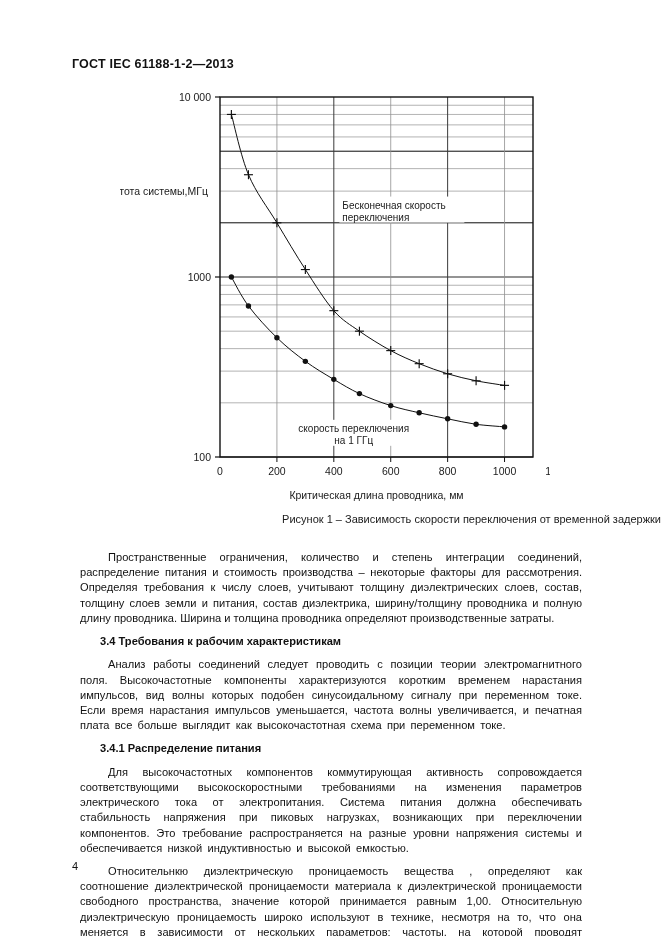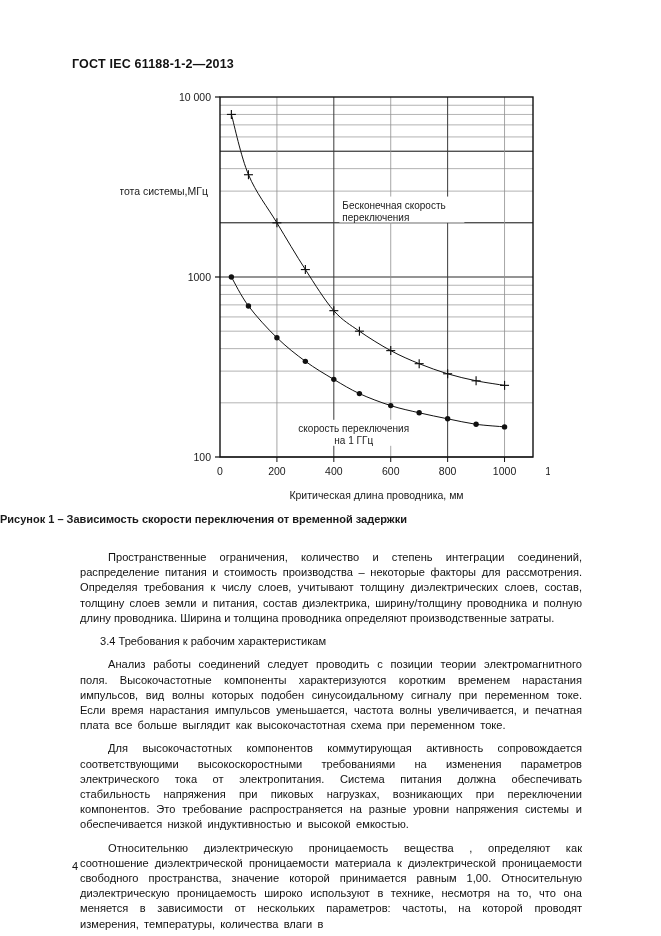--- a/index.html
+++ b/index.html
@@ -35,24 +35,23 @@
     left: 120px;
     top: 85px;
     width: 430px;
     height: 420px;
   }
   .fig-caption {
     position: absolute;
     left: 0;
     top: 513px;
     width: 661px;
-    text-align: left;
+    text-align: right;
     font-size: 11px;
     color: #1a1a1a;
-    font-weight: bold;
   }
   .body-text {
     position: absolute;
     left: 72px;
     top: 542px;
     width: 518px;
     font-size: 11.1px;
     line-height: 15.2px;
     text-align: justify;
     color: #111;
@@ -62,21 +61,21 @@
     text-indent: 28px;
     text-align: justify;
     text-justify: inter-word;
   }
   .body-text p.wide {
     word-spacing: 2.2px;
   }
   .body-text h4 {
     margin: 0;
     font-size: 11.1px;
-    font-weight: normal;
+    font-weight: bold;
     text-indent: 28px;
     line-height: 15.4px;
   }
   .page-number {
     position: absolute;
     left: 72px;
     top: 860px;
     font-size: 11px;
     color: #111;
   }
@@ -210,19 +209,20 @@
         </g>
       </svg>
   </div>
 
   <div class="fig-caption">Рисунок 1 – Зависимость скорости переключения от временной задержки</div>
 
   <div class="body-text">
     <p>Пространственные ограничения, количество и степень интеграции соединений, распределение питания и стоимость производства – некоторые факторы для рассмотрения. Определяя требования к числу слоев, учитывают толщину диэлектрических слоев, состав, толщину слоев земли и питания, состав диэлектрика, ширину/толщину проводника и полную длину проводника. Ширина и толщина проводника определяют производственные затраты.</p>
     <h4>3.4 Требования к рабочим характеристикам</h4>
     <p class="wide">Анализ работы соединений следует проводить с позиции теории электромагнитного поля. Высокочастотные компоненты характеризуются коротким временем нарастания импульсов, вид волны которых подобен синусоидальному сигналу при переменном токе. Если время нарастания импульсов уменьшается, частота волны увеличивается, и печатная плата все больше выглядит как высокочастотная схема при переменном токе.</p>
+    <h4>3.4.1 Распределение питания</h4>
     <p class="wide">Для высокочастотных компонентов коммутирующая активность сопровождается соответствующими высокоскоростными требованиями на изменения параметров электрического тока от электропитания. Система питания должна обеспечивать стабильность напряжения при пиковых нагрузках, возникающих при переключении компонентов. Это требование распространяется на разные уровни напряжения системы и обеспечивается низкой индуктивностью и высокой емкостью.</p>
     <p class="wide">Относительнкю диэлектрическую проницаемость вещества  , определяют как соотношение диэлектрической проницаемости материала к диэлектрической проницаемости свободного пространства, значение которой принимается равным 1,00. Относительную диэлектрическую проницаемость широко используют в технике, несмотря на то, что она меняется в зависимости от нескольких параметров: частоты, на которой проводят измерения, температуры, количества влаги в</p>
   </div>
 
   <div class="page-number">4</div>
 
 </div>
 
 </body></html>

